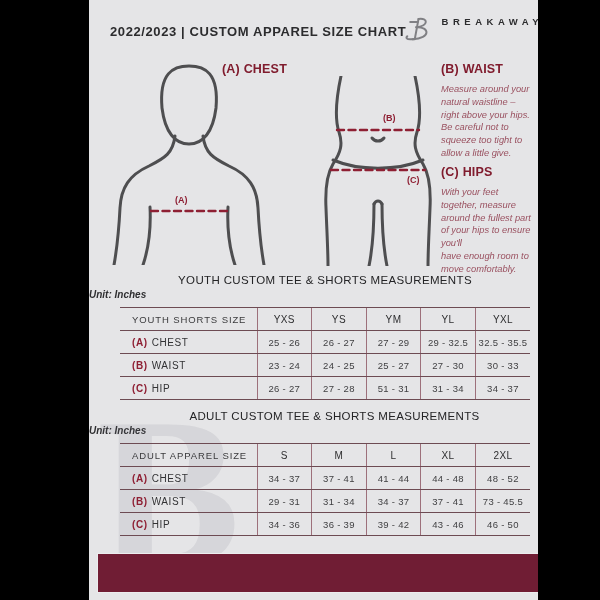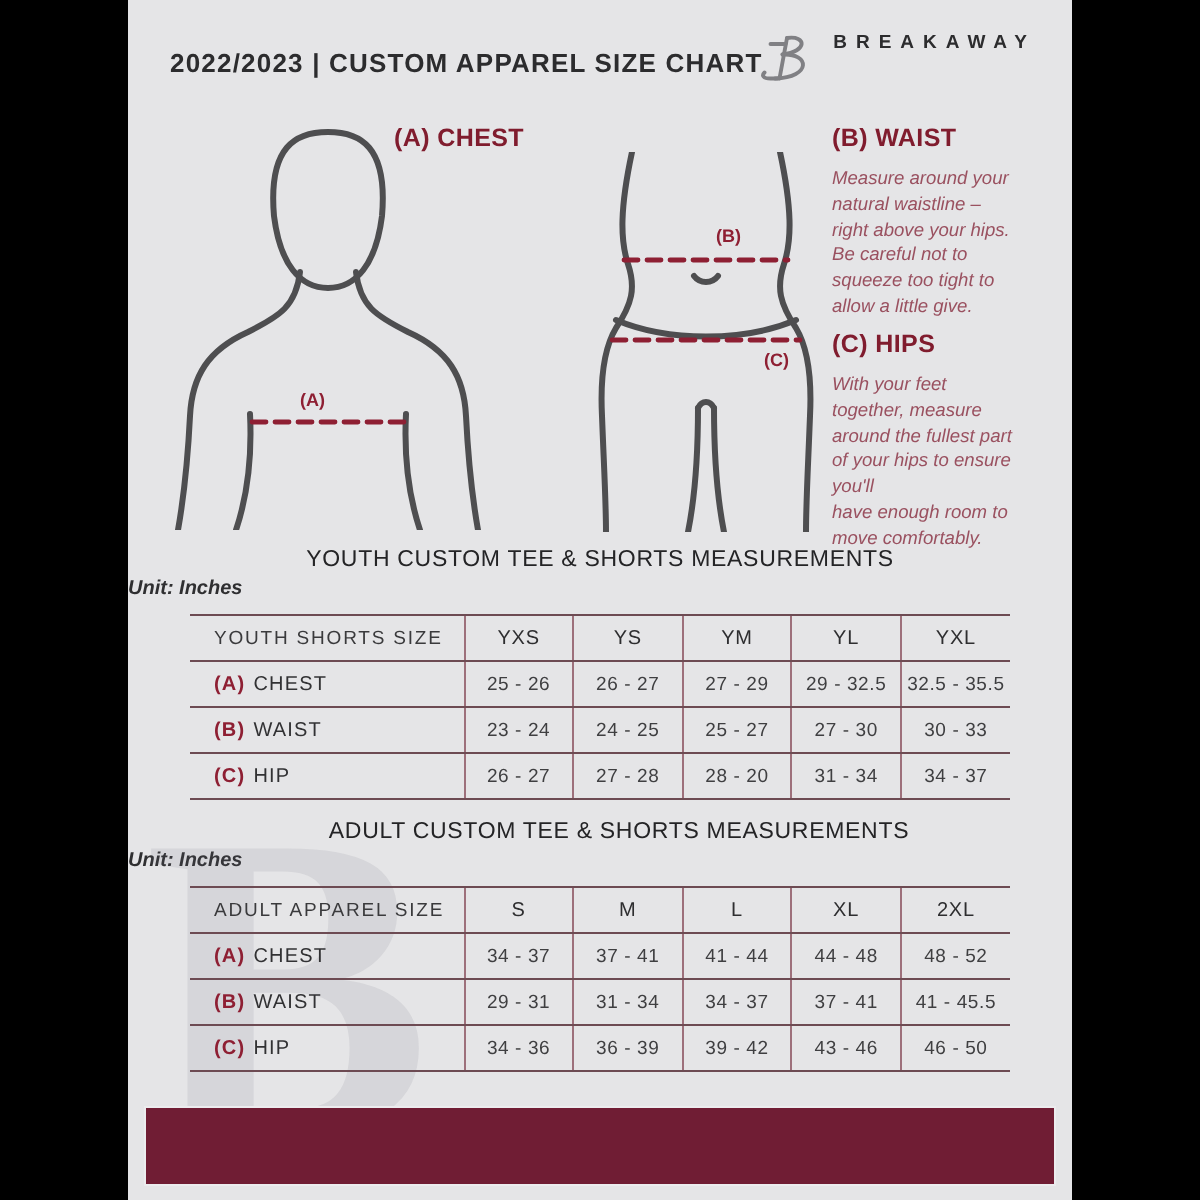--- a/index.html
+++ b/index.html
@@ -1,17 +1,17 @@
 <!DOCTYPE html>
 <html><head>
 <meta charset="utf-8">
 <style>
   html,body{margin:0;padding:0;background:#000;}
   *{box-sizing:border-box;font-family:"Liberation Sans",sans-serif;}
-  .stage{position:relative;width:600px;height:600px;background:#000;overflow:hidden;}
+  .stage{position:relative;width:513px;height:600px;background:#000;overflow:hidden;margin-left:25px;}
   .page{position:absolute;left:64px;top:0;width:472px;height:600px;background:#e5e5e7;overflow:hidden;}
 
   
   .hdr-title{position:absolute;left:21px;top:24px;font-size:13px;font-weight:700;letter-spacing:.6px;color:#2c2c2e;white-space:nowrap;}
   .brand{position:absolute;right:18px;top:16px;display:flex;gap:7px;}
   .brand-name{font-size:9.5px;font-weight:700;letter-spacing:4.5px;color:#2c2c2e;}
 
   
   .fig{position:absolute;}
   .fig path,.fig ellipse{fill:none;stroke:#4e4e50;stroke-width:3;stroke-linecap:round;}
@@ -133,21 +133,21 @@
           <td class="val">23 - 24</td>
           <td class="val">24 - 25</td>
           <td class="val">25 - 27</td>
           <td class="val">27 - 30</td>
           <td class="val">30 - 33</td>
         </tr>
         <tr>
           <td class="c0 lbl"><span class="pref">(C)</span><span>HIP</span></td>
           <td class="val">26 - 27</td>
           <td class="val">27 - 28</td>
-          <td class="val">28 - 20</td>
+          <td class="val">51 - 31</td>
           <td class="val">31 - 34</td>
           <td class="val">34 - 37</td>
         </tr>
       </tbody>
     </table>
 
     <div class="sec-title" style="top:410px;padding-left:19px;">ADULT CUSTOM TEE &amp; SHORTS MEASUREMENTS</div>
     <div class="sec-unit" style="top:425px;">Unit: Inches</div>
     <table class="size" style="top:443px;">
       <thead>
@@ -168,21 +168,21 @@
           <td class="val">41 - 44</td>
           <td class="val">44 - 48</td>
           <td class="val">48 - 52</td>
         </tr>
         <tr>
           <td class="c0 lbl"><span class="pref">(B)</span><span>WAIST</span></td>
           <td class="val">29 - 31</td>
           <td class="val">31 - 34</td>
           <td class="val">34 - 37</td>
           <td class="val">37 - 41</td>
-          <td class="val">41 - 45.5</td>
+          <td class="val">73 - 45.5</td>
         </tr>
         <tr>
           <td class="c0 lbl"><span class="pref">(C)</span><span>HIP</span></td>
           <td class="val">34 - 36</td>
           <td class="val">36 - 39</td>
           <td class="val">39 - 42</td>
           <td class="val">43 - 46</td>
           <td class="val">46 - 50</td>
         </tr>
       </tbody>

